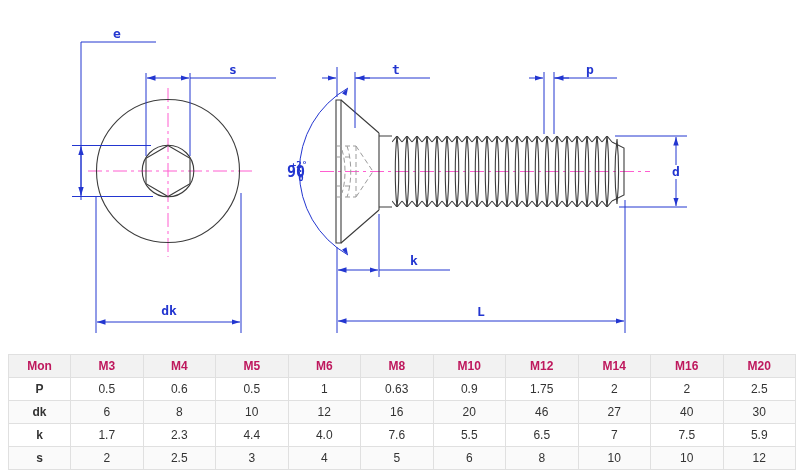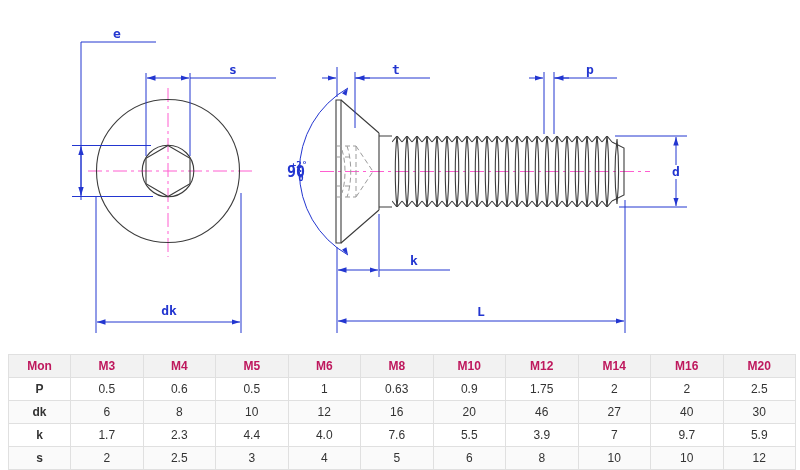--- a/index.html
+++ b/index.html
@@ -221,23 +221,23 @@
         <td>30</td>
       </tr>
       <tr>
         <td class="rowlabel">k</td>
         <td>1.7</td>
         <td>2.3</td>
         <td>4.4</td>
         <td>4.0</td>
         <td>7.6</td>
         <td>5.5</td>
-        <td>3.9</td>
+        <td>6.5</td>
         <td>7</td>
-        <td>9.7</td>
+        <td>7.5</td>
         <td>5.9</td>
       </tr>
       <tr class="band">
         <td class="rowlabel">s</td>
         <td>2</td>
         <td>2.5</td>
         <td>3</td>
         <td>4</td>
         <td>5</td>
         <td>6</td>

